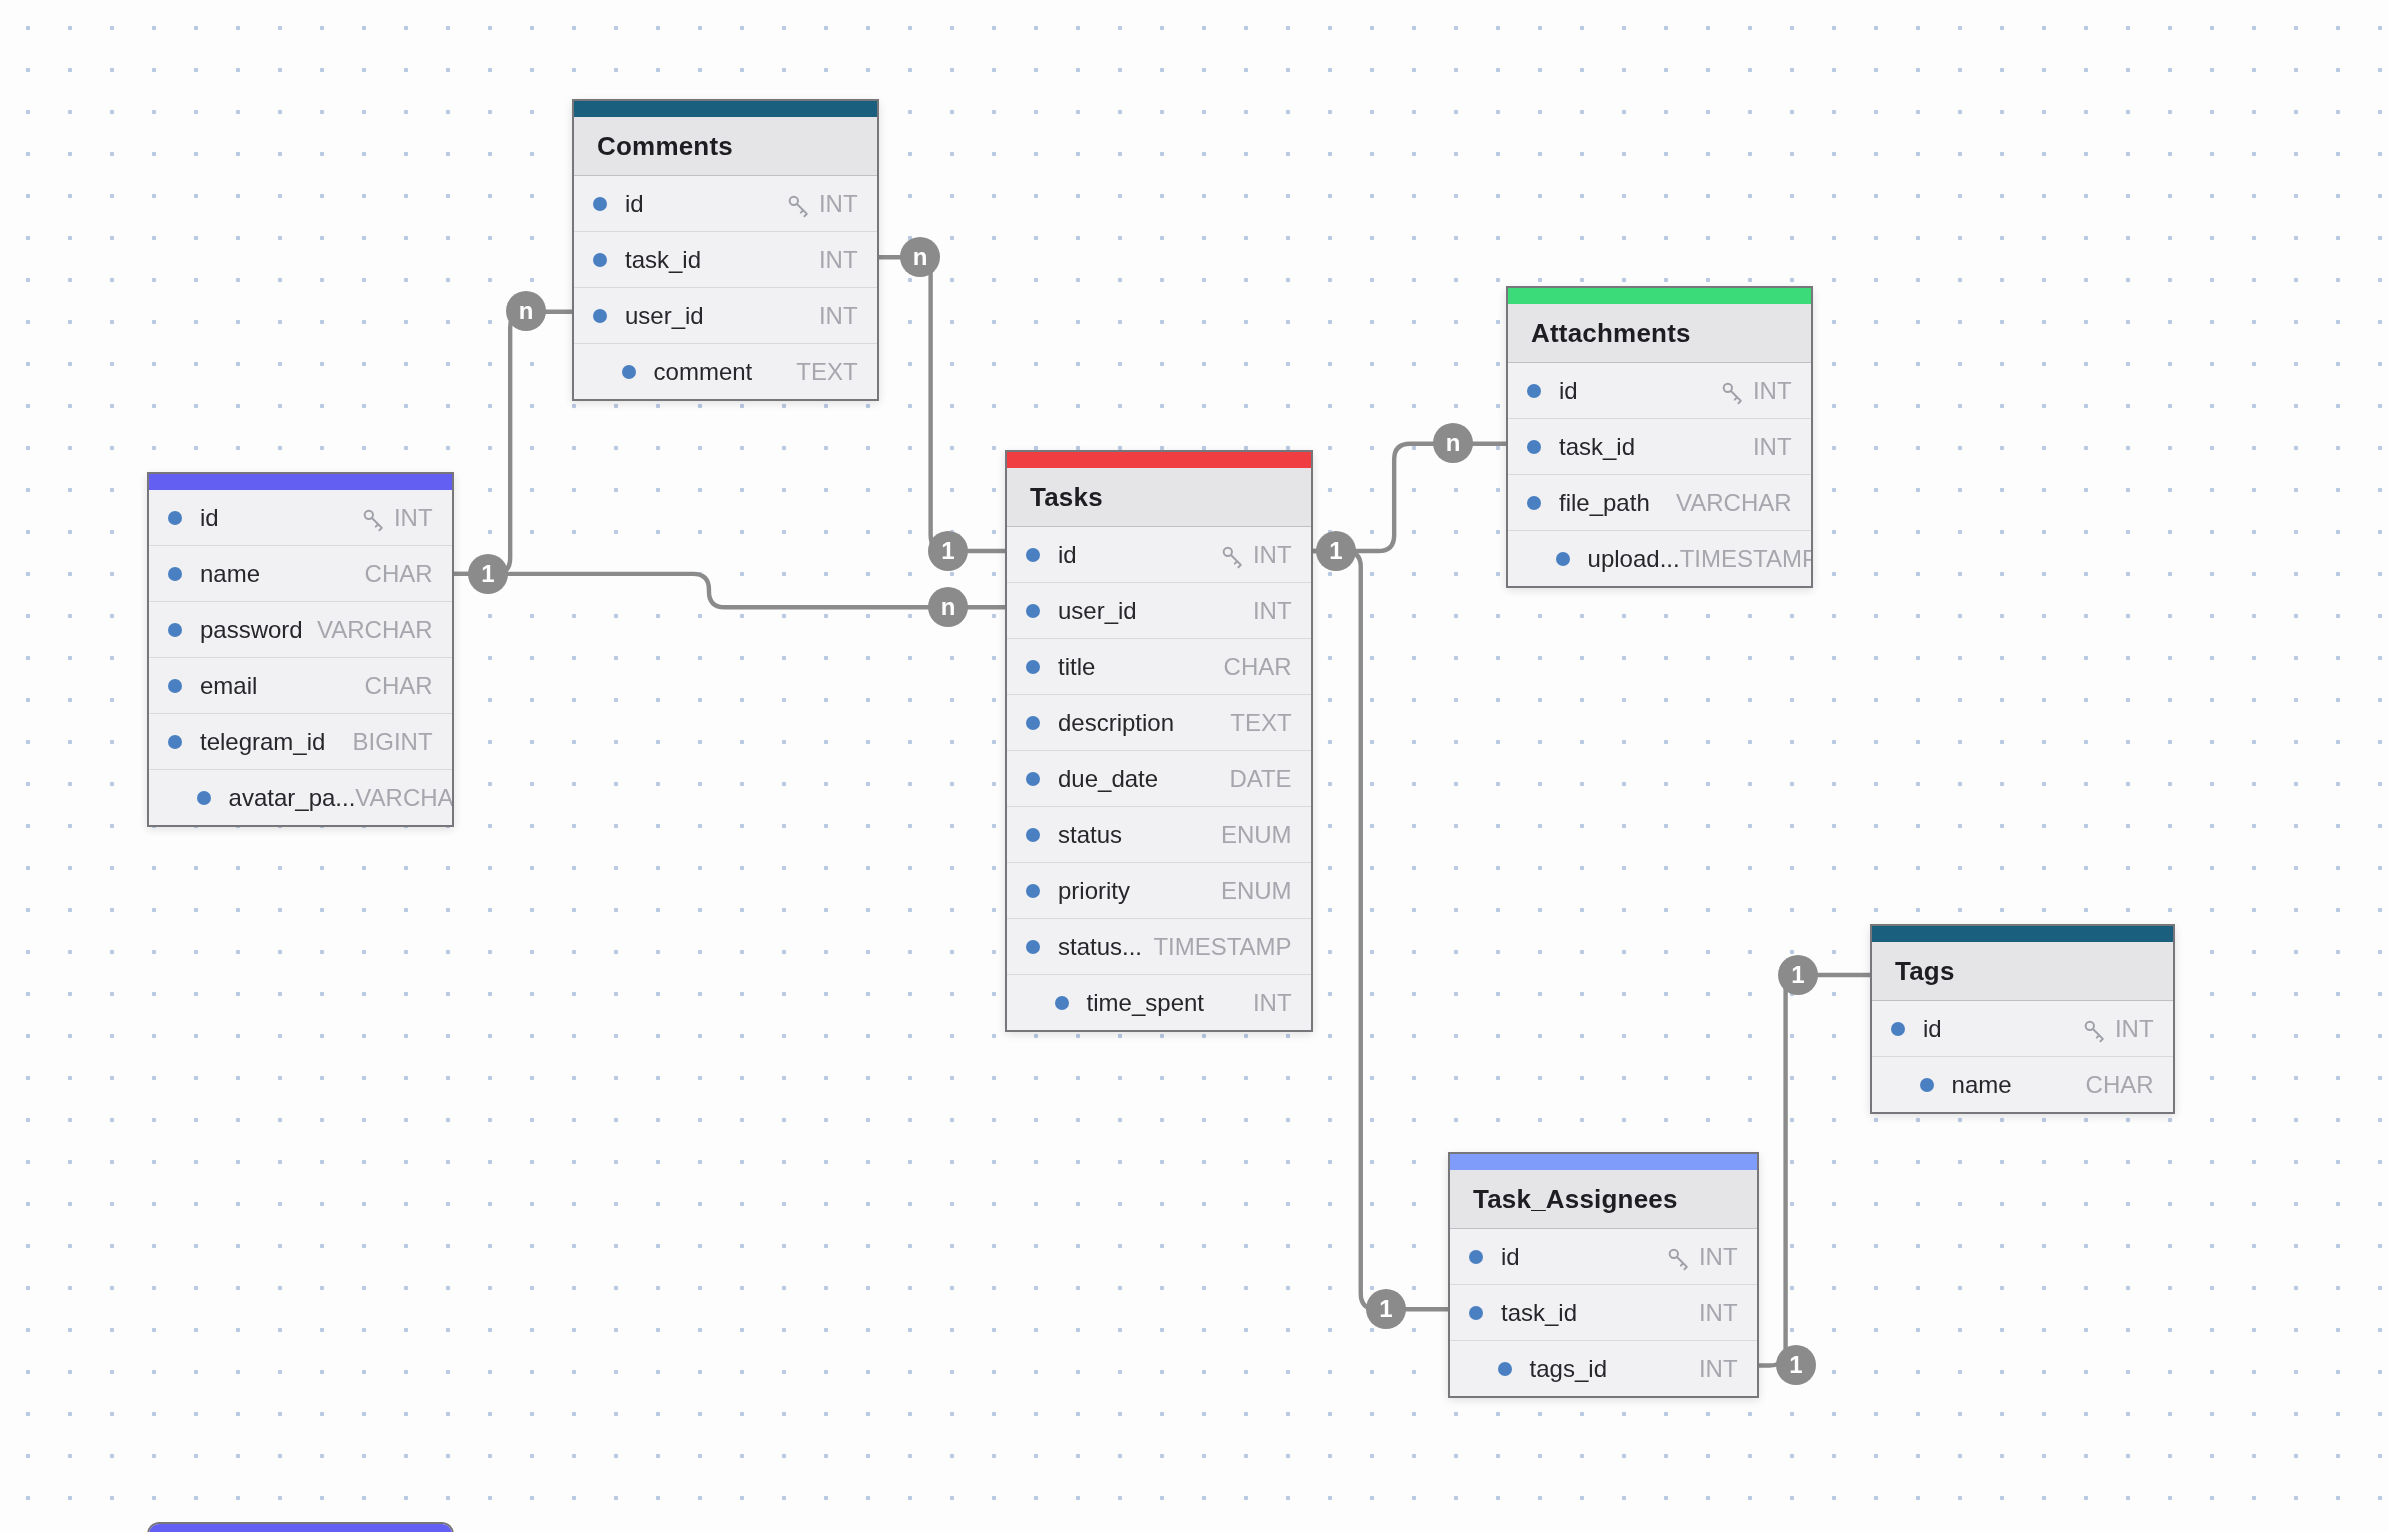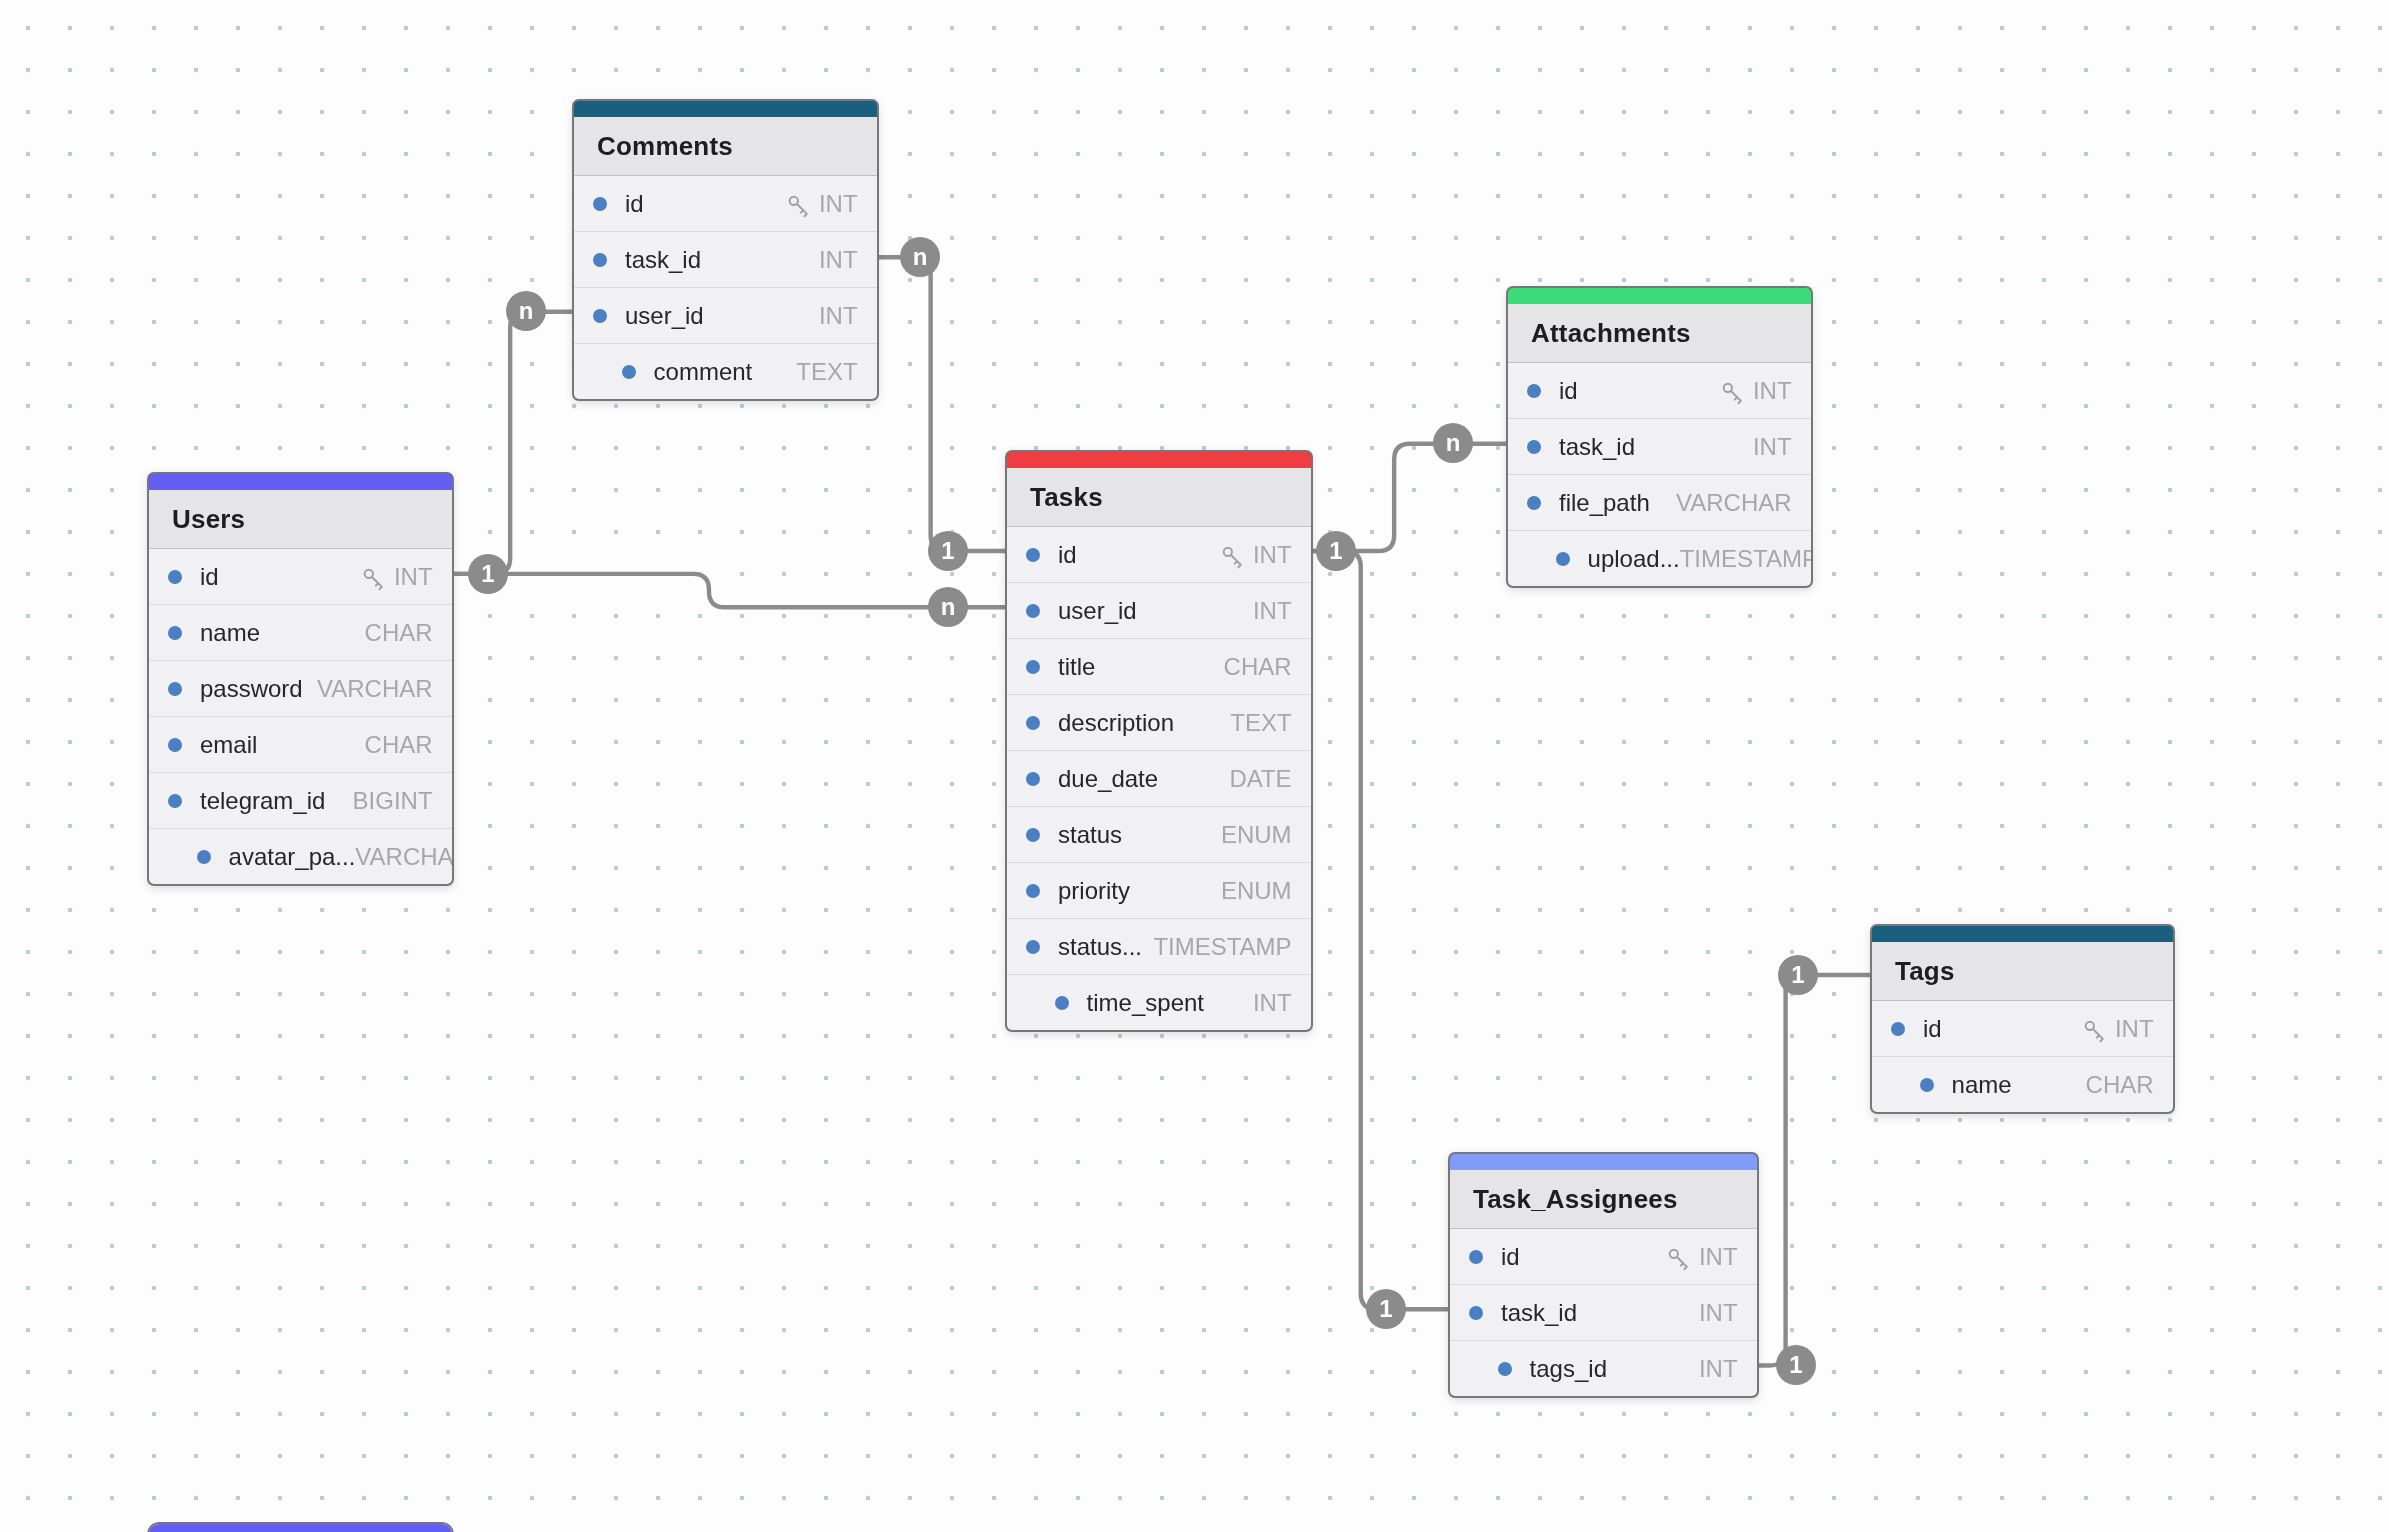--- a/index.html
+++ b/index.html
@@ -6,21 +6,21 @@
   body{
     width:2389px;height:1533px;position:relative;overflow:hidden;
     font-family:"Liberation Sans", sans-serif;
     background-color:#fdfdfe;
     background-image:radial-gradient(circle, #b9c9e2 2px, rgba(185,201,226,0) 2.6px);
     background-size:42px 42px;background-position:7px 7px;
   }
   #wires{position:absolute;left:0;top:0;z-index:1;}
   #wires path{fill:none;stroke:#8b8b8b;stroke-width:5;stroke-linecap:round;}
   .table{
-    position:absolute;z-index:2;border:2.6px solid #77777b;border-radius:7px;
+    position:absolute;z-index:2;border:2.6px solid #77777b;border-radius:0;
     background:#15803d;box-shadow:0 2.6px 8.8px rgba(0,0,0,0.12);overflow:hidden;
   }
   .colorbar{height:16px;}
   .ttitle{
     height:58px;background:#e5e5e8;display:flex;align-items:center;
     padding:0 23px;border-bottom:1.8px solid #bfbfc4;
     font-weight:bold;font-size:26px;color:#1d1d22;letter-spacing:0.2px;
   }
   .row{
     height:55px;display:flex;align-items:center;padding:0 19.4px;
@@ -89,23 +89,20 @@
     <span class="d"></span>
     <span class="n">comment</span>
     <span class="t">
         <span>TEXT</span>
       </span>
   </div>
 </div>
 
 <div class="table" style="left:147px;top:472px;width:303px">
   <div class="colorbar" style="background: rgb(99, 95, 242);"></div>
-  <div class="ttitle">
-      <span>Users</span>
-    </div>
   <div class="row">
     <span class="d"></span>
     <span class="n">id</span>
     <span class="t">
         <svg class="key" viewBox="0 0 24 24">
           <circle cx="7.5" cy="7.5" r="4"></circle>
           <path d="M10.5 10.5 L20 20 M16.5 16.5 l-2.3 2.3 M20 20 l-2.3 2.3"></path>
         </svg>
         <span>INT</span>
       </span>

